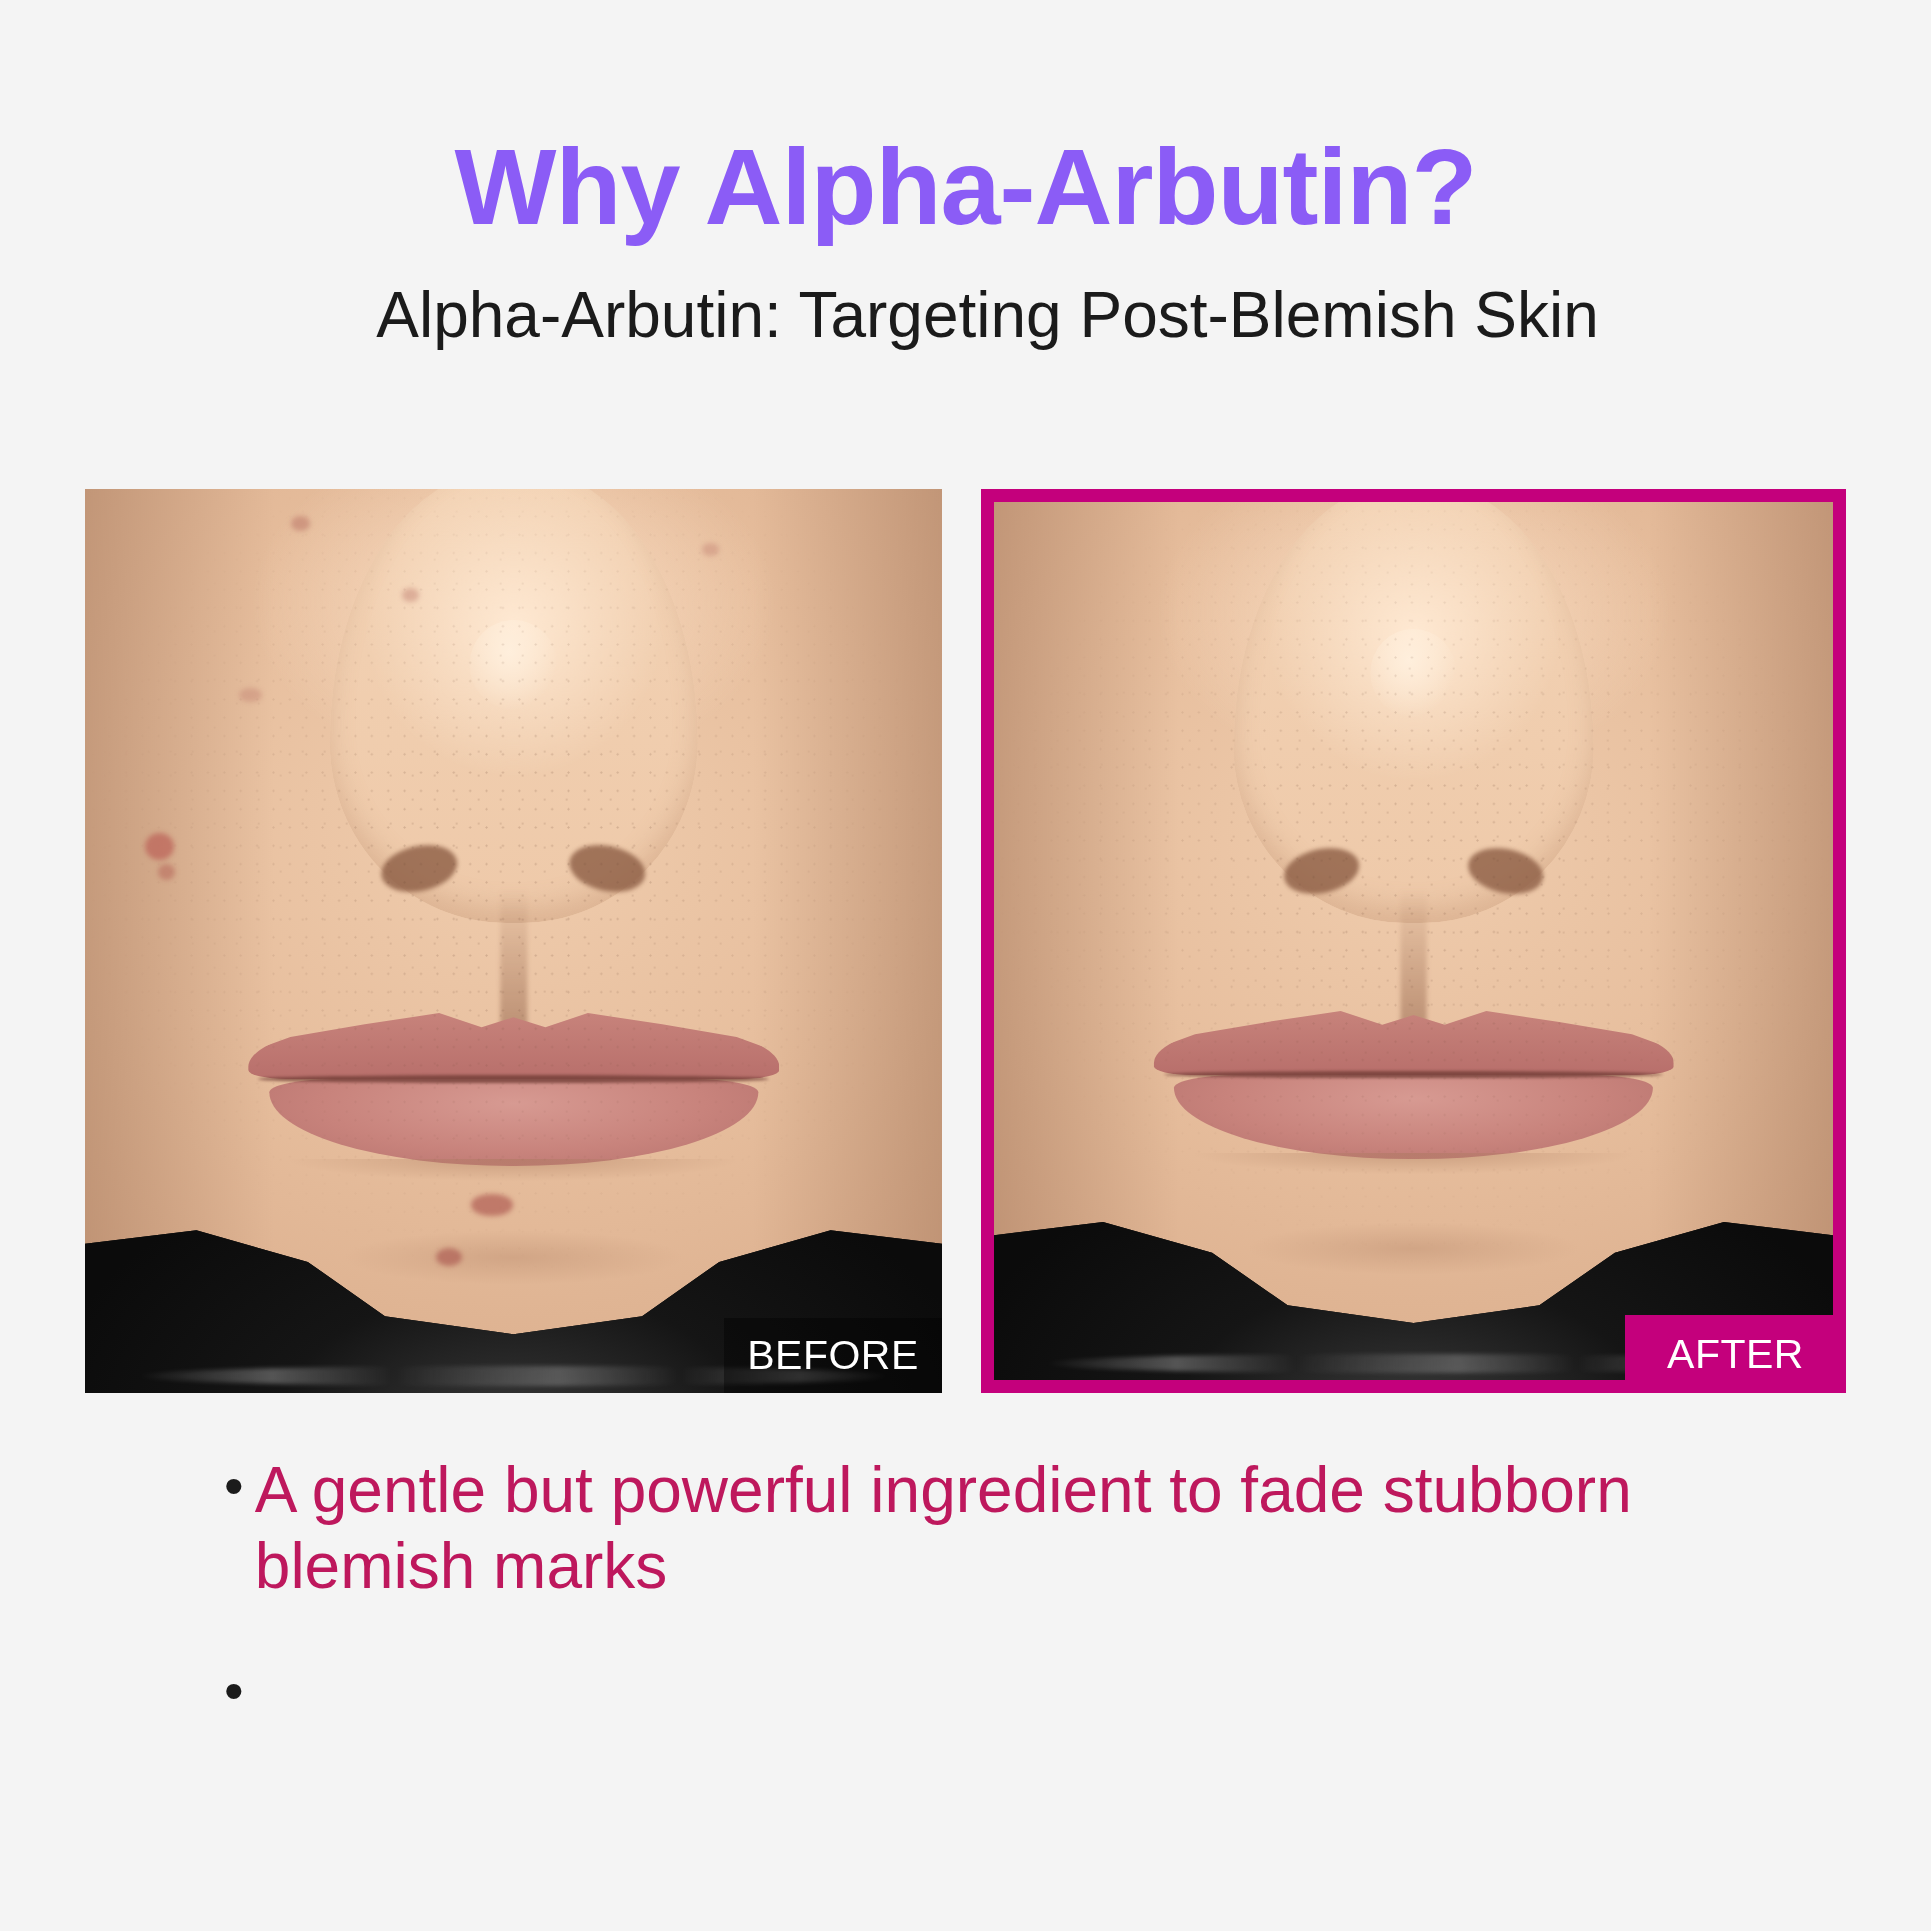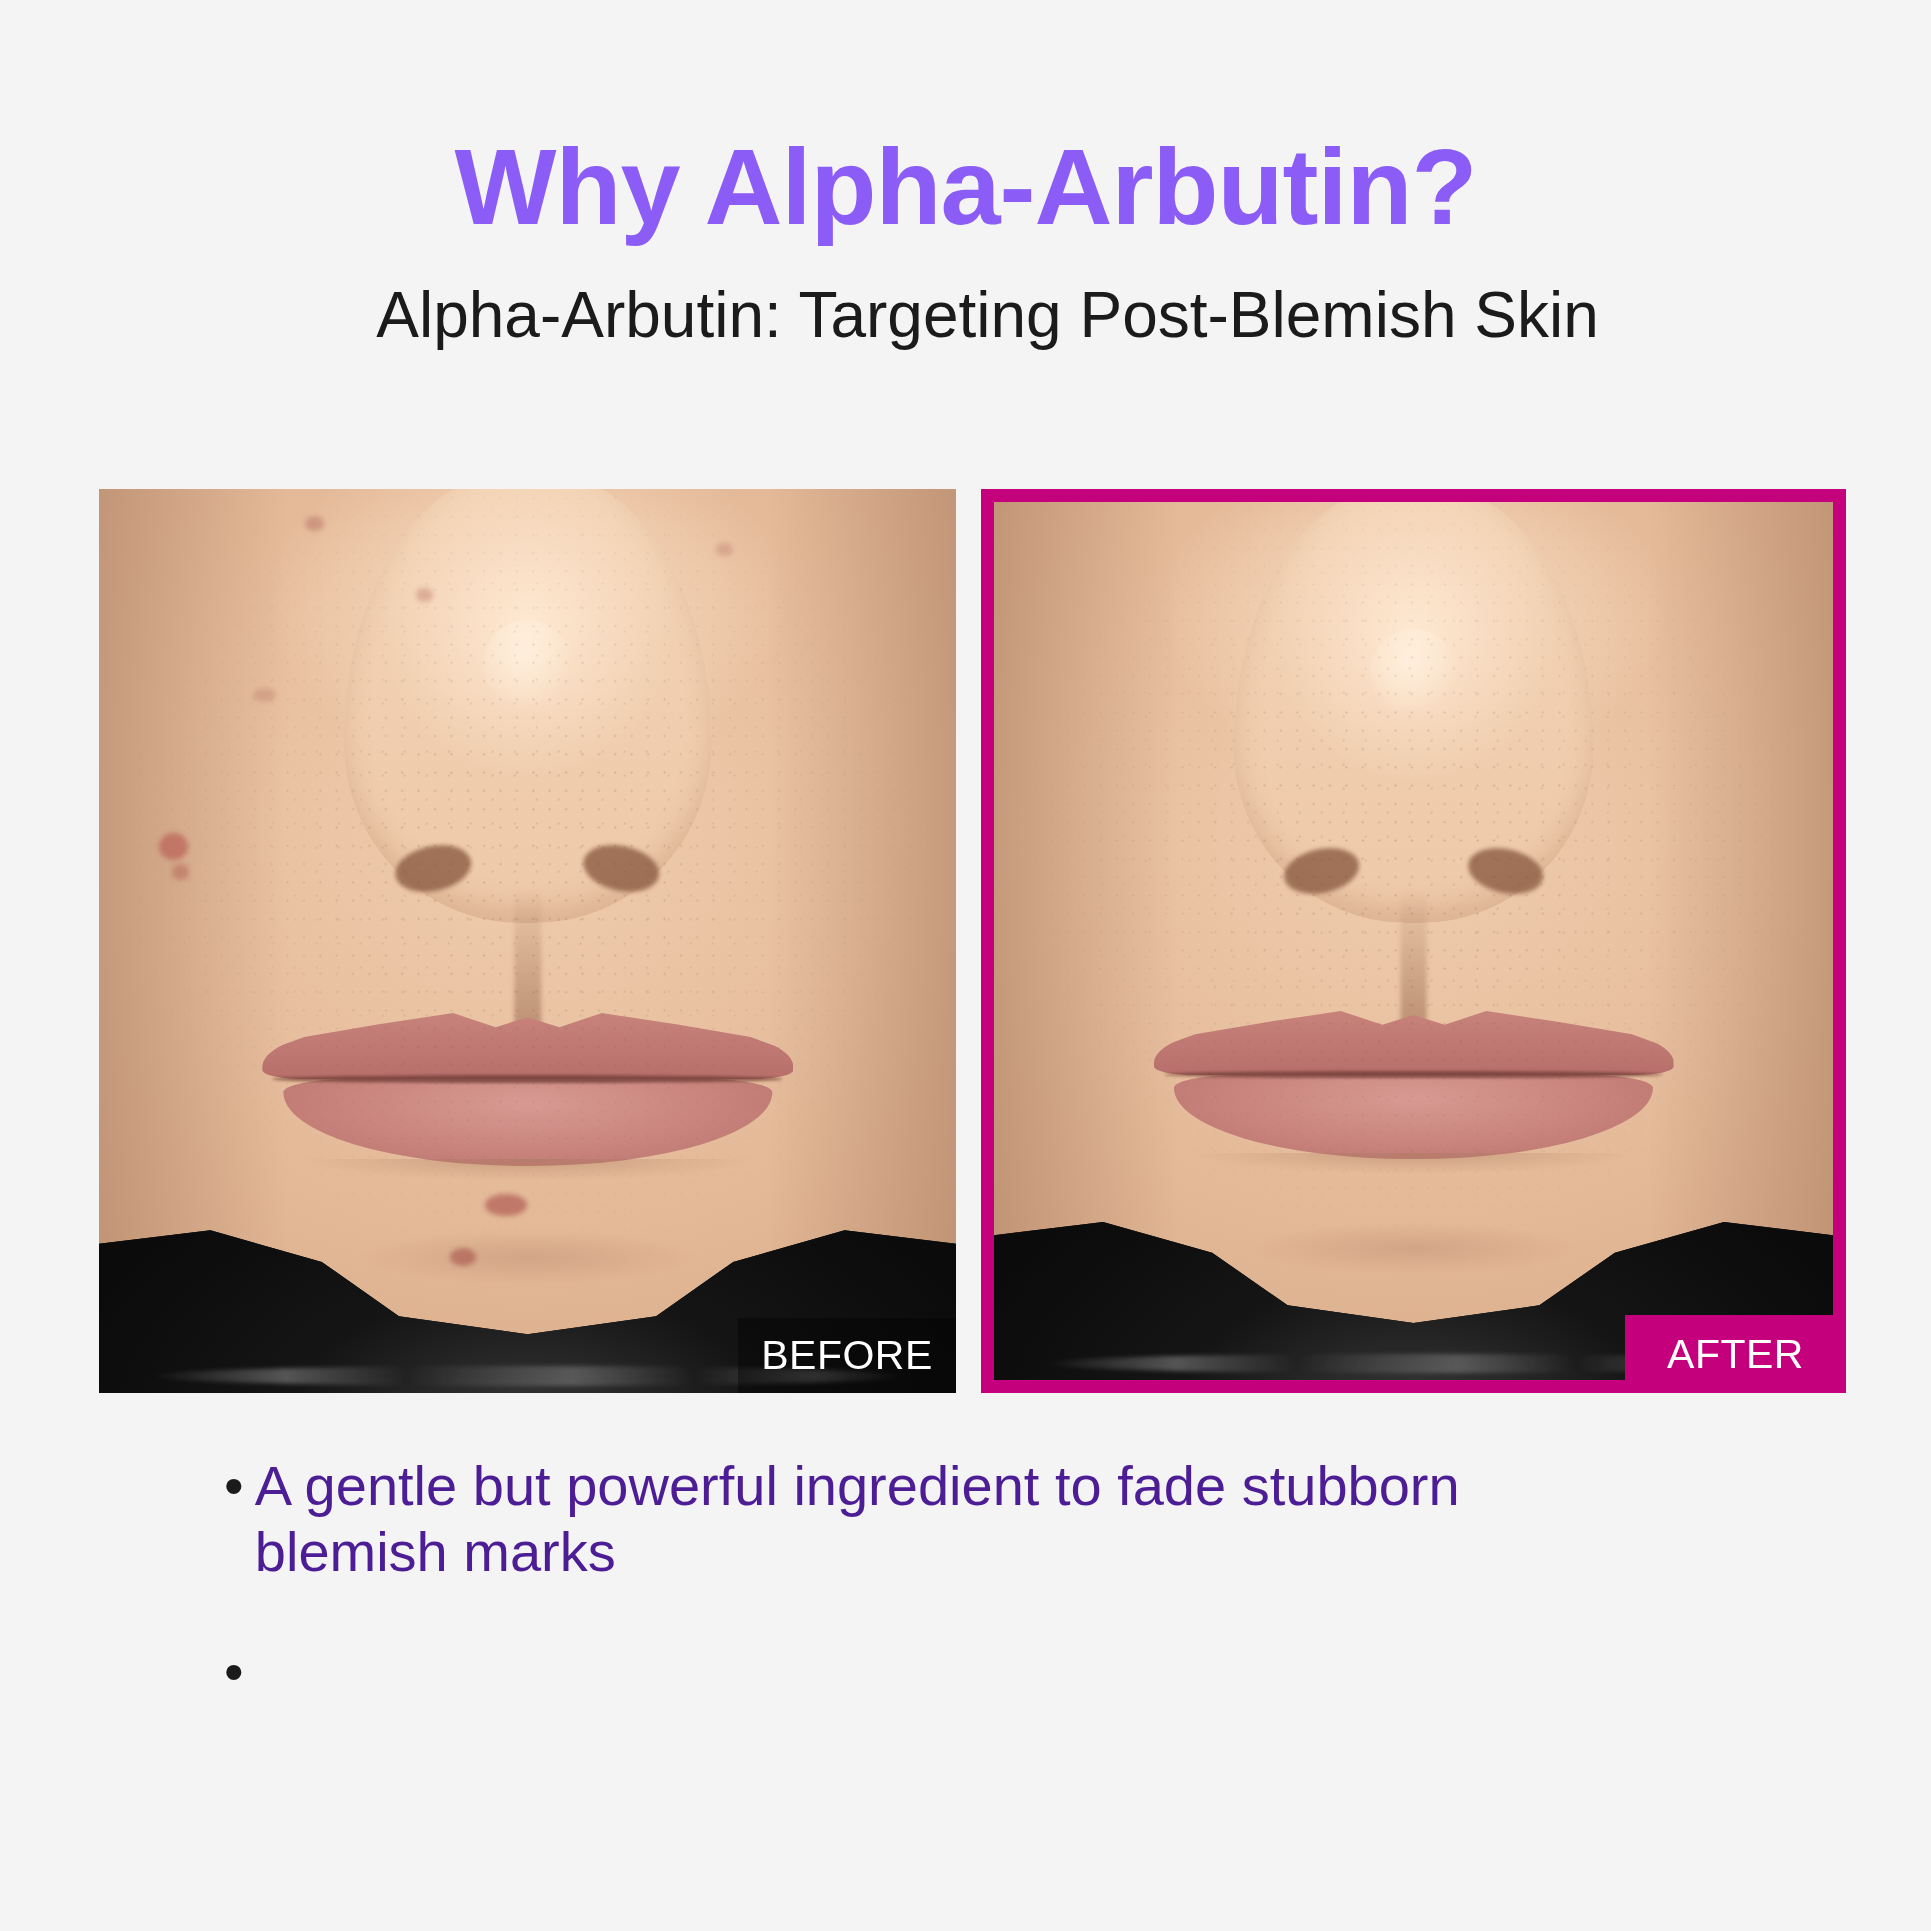--- a/index.html
+++ b/index.html
@@ -37,21 +37,21 @@
   }
 
   
   .compare {
     position:absolute;
     left:85px;  top:489px;
     width:1761px; height:904px;
   }
 
   .pane { position:absolute; top:0; height:904px; overflow:hidden; }
-  .pane-before { left:14px;    width:857px; }
+  .pane-before { left:0;    width:857px; }
   .pane-after  { left:896px; width:865px; border:13.5px solid #c4007c;padding-left:20px; }
 
   .photo {
     position:absolute; inset:0;
     overflow:hidden;
     background:#e9c3a6;
   }
 
   
   .skin {
@@ -206,23 +206,23 @@
     width:1564px;
   }
   .bullet { display:flex; align-items:flex-start; margin-bottom:54px; }
   .bullet-dot {
     width:25px; flex:0 0 25px;
     font-size:56px; line-height:1.18;
     color:#1b1b1b;
     text-align:left;
   }
   .bullet-text {
-    font-size:56px;
+    font-size:64px;
     line-height:1.18;
-    color:#4c1d95;
+    color:#be185d;
     white-space:pre-line;
     padding-left:5.8px;
   }
 </style>
 </head>
 <body>
 
 <div class="page">
 
   <div class="header">

